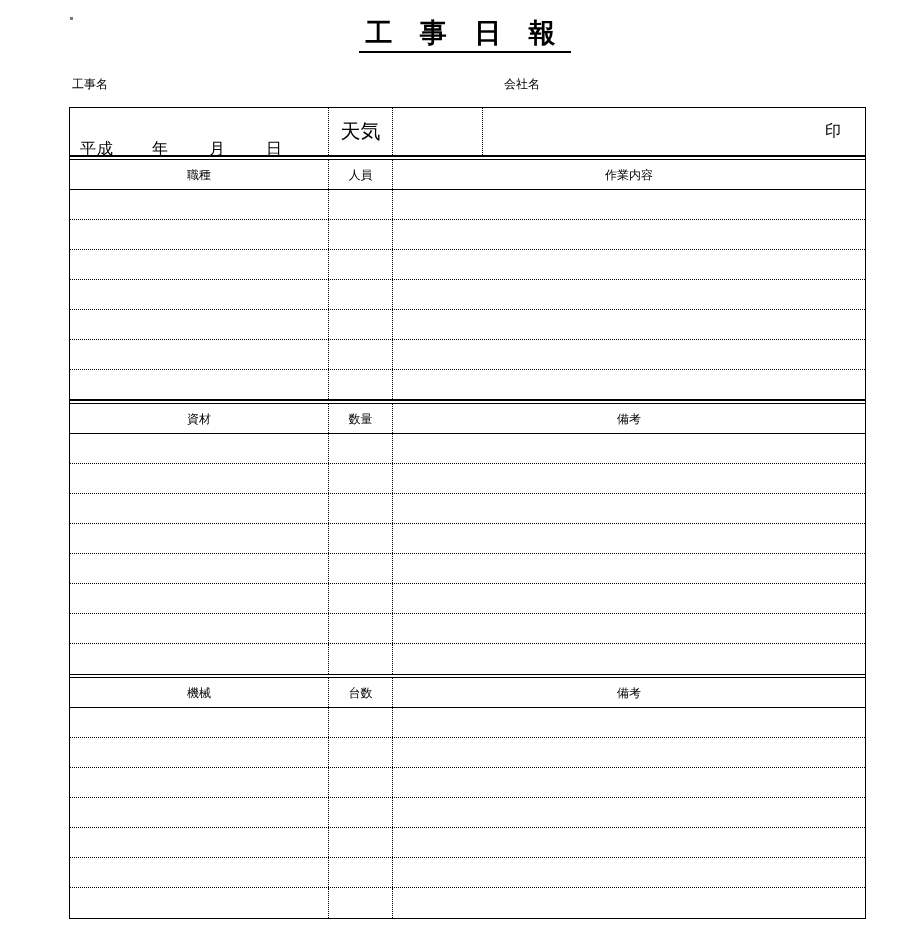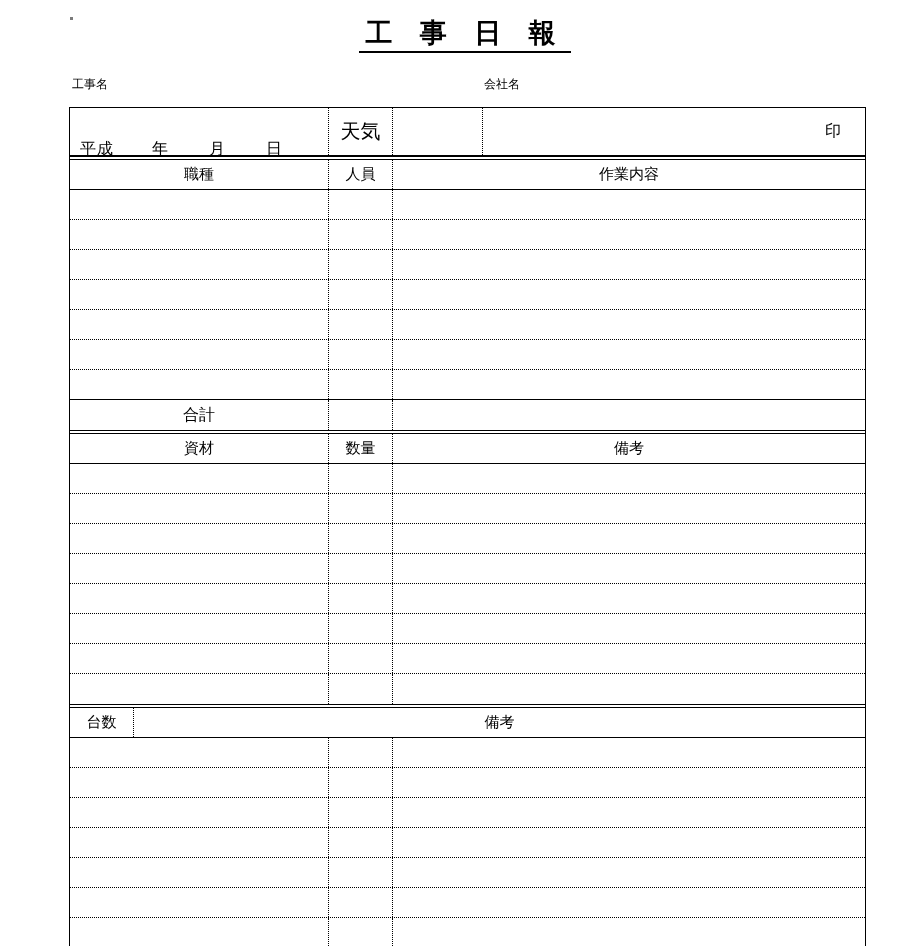--- a/index.html
+++ b/index.html
@@ -54,21 +54,21 @@
     height: 24px;
     font-size: 12px;
   }
   .label-koji {
     position: absolute;
     left: 0;
     top: 0;
   }
   .label-kaisha {
     position: absolute;
-    left: 412px;
+    left: 432px;
     top: 0;
     font-family: Liberation Mono, monospace;
   }
 
   
   .form {
     position: absolute;
     left: 69px;
     top: 107px;
     width: 797px;
@@ -159,21 +159,21 @@
     display: flex;
     align-items: center;
     justify-content: flex-end;
     padding-right: 24px;
     font-size: 16px;
     box-sizing: border-box;
   }
 
   
   .colhdr { height: 30px; }
-  .colhdr .cell { font-size: 15px; }
+  .colhdr .cell { font-size: 12px; }
 
   
   .datarow { height: 30px; }
 
   .total-row { height: 30px; }
   .total-row .cell { font-size: 16px; }
 </style>
 </head>
 <body>
 
@@ -242,25 +242,20 @@
     <div class="c1 cell vdot-right"></div>
     <div class="c2 cell vdot-right"></div>
     <div class="c3 cell"></div>
   </div>
   <div class="row datarow b-solid">
     <div class="c1 cell vdot-right"></div>
     <div class="c2 cell vdot-right"></div>
     <div class="c3 cell"></div>
   </div>
 
-  <div class="row total-row">
-    <div class="c1 cell vdot-right">合計</div>
-    <div class="c2 cell vdot-right"></div>
-    <div class="c3 cell"></div>
-  </div>
 
   <div class="sec-divider"></div>
 
   <div class="row colhdr b-solid">
     <div class="c1 cell vdot-right">資材</div>
     <div class="c2 cell vdot-right">数量</div>
     <div class="c3 cell">備考</div>
   </div>
 
   <div class="row datarow b-dot">
@@ -300,20 +295,21 @@
   </div>
   <div class="row datarow b-none">
     <div class="c1 cell vdot-right"></div>
     <div class="c2 cell vdot-right"></div>
     <div class="c3 cell"></div>
   </div>
 
   <div class="sec-divider"></div>
 
   <div class="row colhdr b-solid">
+    <div class="c1 cell vdot-right">機械</div>
     <div class="c2 cell vdot-right">台数</div>
     <div class="c3 cell">備考</div>
   </div>
 
   <div class="row datarow b-dot">
     <div class="c1 cell vdot-right"></div>
     <div class="c2 cell vdot-right"></div>
     <div class="c3 cell"></div>
   </div>
   <div class="row datarow b-dot">

